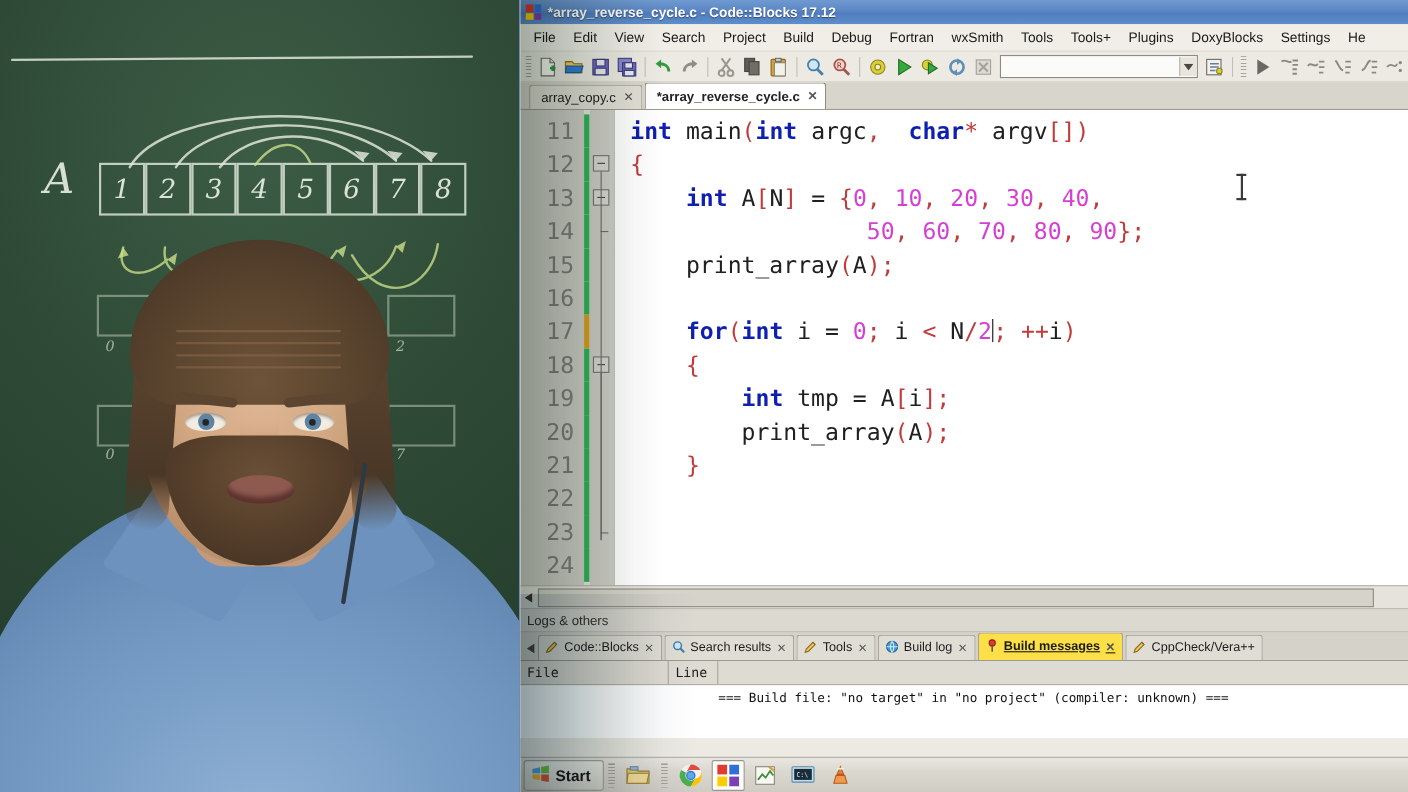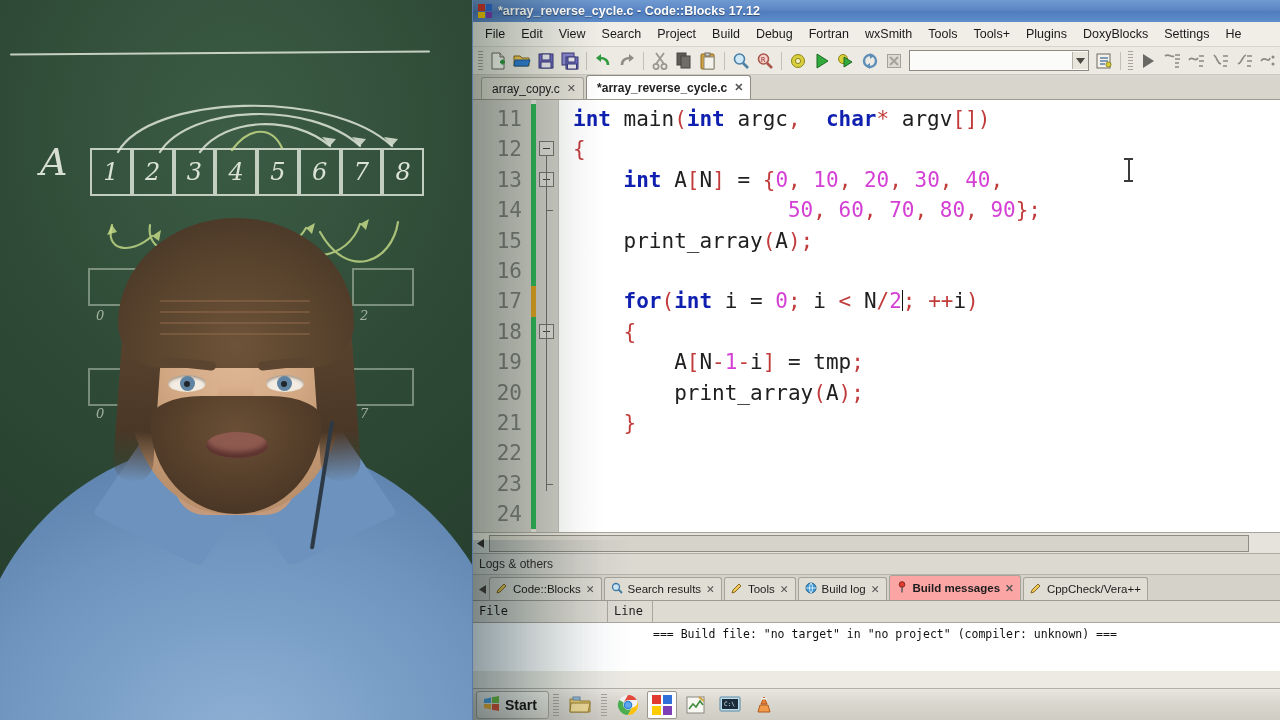--- a/index.html
+++ b/index.html
@@ -258,21 +258,21 @@
   .log-tabs{
     height:26px;background:#d5d2c9;display:flex;align-items:flex-end;padding-left:2px;
     box-sizing:border-box;border-bottom:1px solid #9d9a92;
   }
   .lt-scroll{width:14px;height:22px;display:flex;align-items:center;justify-content:center;flex:0 0 auto;}
   .ltab{
     height:22px;display:flex;align-items:center;gap:5px;padding:0 6px;
     font-size:11.5px;color:#1c1c1c;background:#e0ddd4;
     border:1px solid #a5a29a;border-bottom:none;border-radius:3px 3px 0 0;margin-right:2px;flex:0 0 auto;
   }
-  .ltab.active{background:#fca5a5;font-weight:bold;height:24px;}
+  .ltab.active{background:#fde047;font-weight:bold;height:24px;text-decoration:underline;}
   .ltab .x{color:#555;font-size:10.5px;}
 
   .msg-head{
     height:21px;display:flex;background:#dedbd3;font-family:"DejaVu Sans Mono", monospace;
     font-size:12px;color:#1e1e1e;border-bottom:1px solid #a9a69e;
   }
   .mh-cell{padding:3px 6px;box-sizing:border-box;border-right:1px solid #a9a69e;}
   .msg-body{
     height:48px;background:#ffffff;font-family:"DejaVu Sans Mono", monospace;
     font-size:11.5px;color:#101010;overflow:hidden;
@@ -686,21 +686,21 @@
             <i></i>
           </div>
       <div class="ln"><span class="kw">int</span><span class="id"> main</span><span class="pn">(</span><span class="kw">int</span><span class="id"> argc</span><span class="pn">,</span><span class="id">  </span><span class="kw">char</span><span class="pn">*</span><span class="id"> argv</span><span class="pn">[]</span><span class="pn">)</span></div>
           <div class="ln"><span class="pn">{</span></div>
           <div class="ln"><span class="id">    </span><span class="kw">int</span><span class="id"> A</span><span class="pn">[</span><span class="id">N</span><span class="pn">]</span><span class="id"> = </span><span class="pn">{</span><span class="num">0</span><span class="pn">,</span><span class="id"> </span><span class="num">10</span><span class="pn">,</span><span class="id"> </span><span class="num">20</span><span class="pn">,</span><span class="id"> </span><span class="num">30</span><span class="pn">,</span><span class="id"> </span><span class="num">40</span><span class="pn">,</span></div>
           <div class="ln"><span class="id">                 </span><span class="num">50</span><span class="pn">,</span><span class="id"> </span><span class="num">60</span><span class="pn">,</span><span class="id"> </span><span class="num">70</span><span class="pn">,</span><span class="id"> </span><span class="num">80</span><span class="pn">,</span><span class="id"> </span><span class="num">90</span><span class="pn">};</span></div>
           <div class="ln"><span class="id">    print_array</span><span class="pn">(</span><span class="id">A</span><span class="pn">);</span></div>
           <div class="ln">&nbsp;</div>
           <div class="ln"><span class="id">    </span><span class="kw">for</span><span class="pn">(</span><span class="kw">int</span><span class="id"> i = </span><span class="num">0</span><span class="pn">;</span><span class="id"> i </span><span class="pn">&lt;</span><span class="id"> N</span><span class="pn">/</span><span class="num">2</span><span class="caret"></span><span class="pn">;</span><span class="id"> </span><span class="pn">++</span><span class="id">i</span><span class="pn">)</span></div>
           <div class="ln"><span class="id">    </span><span class="pn">{</span></div>
-          <div class="ln"><span class="id">        A</span><span class="pn">[</span><span class="id">N</span><span class="pn">-</span><span class="num">1</span><span class="pn">-</span><span class="id">i</span><span class="pn">]</span><span class="id"> = tmp</span><span class="pn">;</span></div>
+          <div class="ln"><span class="id">        </span><span class="kw">int</span><span class="id"> tmp = A</span><span class="pn">[</span><span class="id">i</span><span class="pn">];</span></div>
           <div class="ln"><span class="id">        print_array</span><span class="pn">(</span><span class="id">A</span><span class="pn">);</span></div>
           <div class="ln"><span class="id">    </span><span class="pn">}</span></div>
           <div class="ln">&nbsp;</div>
         </div>
     </div>
 
     <div class="hscroll">
       <span class="hsarrow">
           <svg width="7" height="9" viewBox="0 0 7 9">
             <path d="M7 0v9L0 4.5z" fill="#3d3b35"></path>

